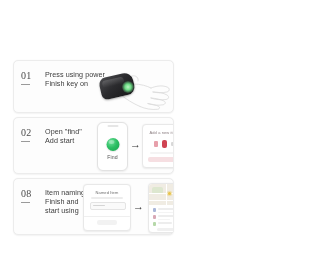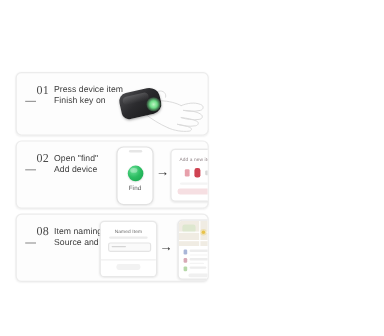--- a/index.html
+++ b/index.html
@@ -20,21 +20,21 @@
     border-radius:5px;
     box-shadow:0 0.5px 1.4px rgba(0,0,0,0.05);
     margin-bottom:4px;
     overflow:hidden;
   }
   .panel-1{height:51px;}
   .panel-2{height:55px;text-decoration:underline;}
   .panel-3{height:55px;}
 
   
-  .numwrap{position:absolute;left:7px;top:9px;width:20px;text-align:right;}
+  .numwrap{position:absolute;left:7px;top:9px;width:20px;text-align:left;}
   .num{
     font-size:10px;color:#4a4a4a;letter-spacing:0.3px;
     font-family:"Liberation Serif", serif;font-weight:400;line-height:11px;
   }
   .dash{width:9px;height:1px;background:#9a9a9a;margin-top:3px;}
 
   
   .txt{
     position:absolute;left:31px;top:9px;
     font-size:7.2px;line-height:9.1px;color:#3c3c3c;
@@ -135,21 +135,21 @@
   <div class="steps">
 
     <div class="panel panel-1">
 
       <div class="numwrap">
         <div class="num">01</div>
         <div class="dash"></div>
       </div>
 
       <div class="txt">
-        <div>Press device item</div>
+        <div>Press using power</div>
         <div>Finish key on</div>
       </div>
 
       <div class="art1">
         <svg class="hand" viewBox="0 0 64 46">
           <g fill="none" stroke="#d9d9d9" stroke-width="0.8" stroke-linecap="round" stroke-linejoin="round">
             <path d="M6 27 C10 22 18 19 26 19 C34 19 40 21 44 23"></path>
             <path d="M44 23 C49 21 55 20 60 22 C63 23 63 26 60 27 C55 28 50 28 46 27"></path>
             <path d="M46 27 C51 27 57 28 60 30 C62.5 31.5 62 34 59 34.5 C54 35.2 48 34.5 44 33"></path>
             <path d="M44 33 C49 33.4 54 34.5 57 36 C59 37 58.5 39.3 56 39.8 C51 40.7 45 40 41 38.6"></path>
@@ -165,21 +165,21 @@
 
     <div class="panel panel-2">
 
       <div class="numwrap">
         <div class="num">02</div>
         <div class="dash"></div>
       </div>
 
       <div class="txt">
         <div>Open  "find"</div>
-        <div>Add device</div>
+        <div>Add start</div>
       </div>
 
       <div class="phone" style="left:83px;top:4px;width:29px;height:47px;">
         <div class="notch"></div>
         <div class="appicon" style="top:15px;width:13px;height:13px;"></div>
         <div class="applabel" style="top:31px;">Find</div>
       </div>
 
       <div class="arrow" style="left:116px;top:21px;">→</div>
 
@@ -195,21 +195,22 @@
 
     <div class="panel panel-3">
 
       <div class="numwrap">
         <div class="num">08</div>
         <div class="dash"></div>
       </div>
 
       <div class="txt">
         <div>Item naming</div>
-        <div>Source and</div>
+        <div>Finish and</div>
+        <div>start using</div>
       </div>
 
       <div class="card" style="left:69px;top:5px;width:46px;height:45px;">
         <div class="mini-title" style="top:5px;color:#6b6b6b;">Named Item</div>
         <div class="dlg-line" style="left:7px;top:12px;width:32px;height:1.6px;"></div>
         <div class="dlg-input" style="left:6px;top:17px;width:34px;height:6px;"></div>
         <div class="dlg-line" style="left:9px;top:19.5px;width:12px;height:1.4px;background:#d5d5d5;"></div>
         <div class="dlg-line" style="left:0px;top:31px;width:46px;height:0.7px;background:#efefef;"></div>
         <div class="dlg-btn" style="left:13px;top:35px;width:20px;height:4.5px;"></div>
       </div>

